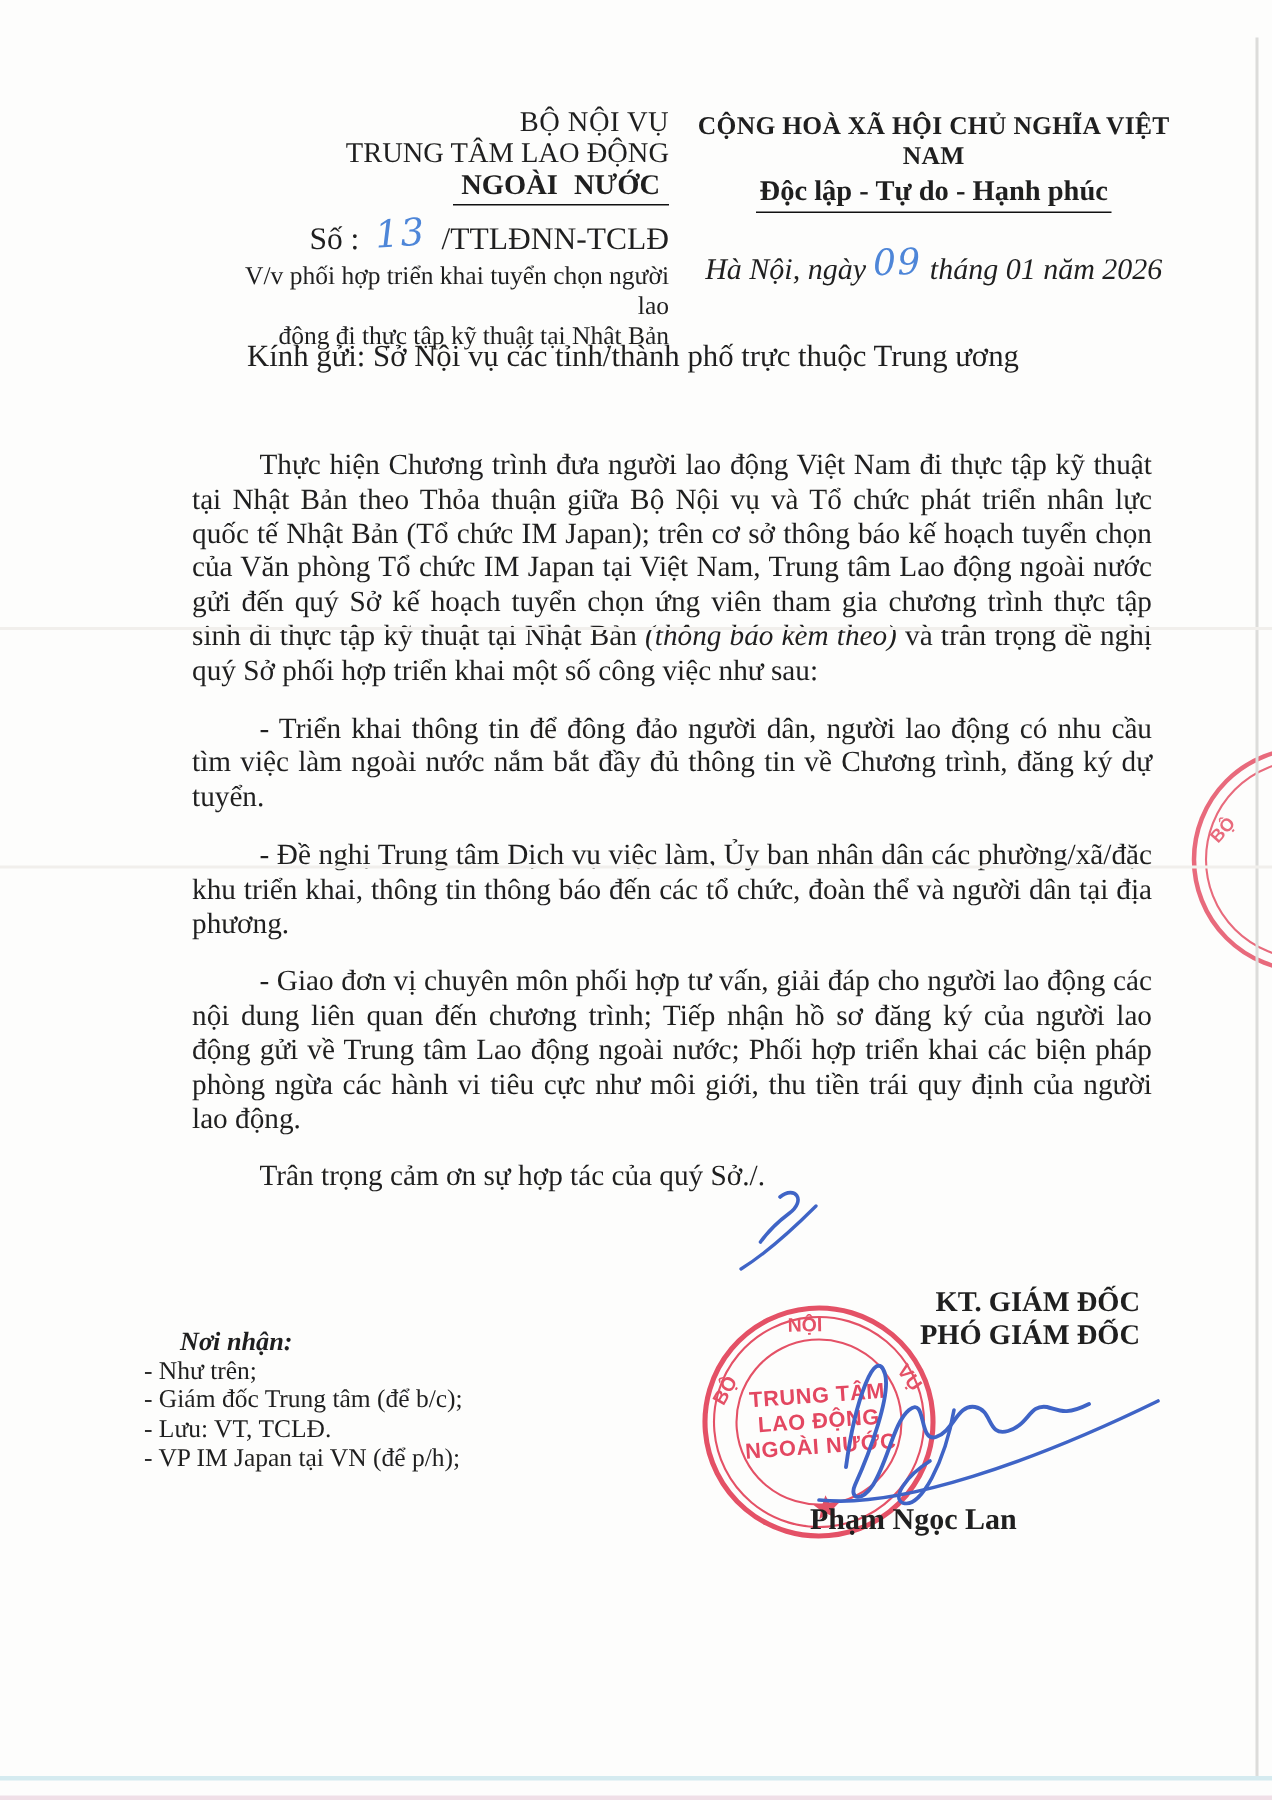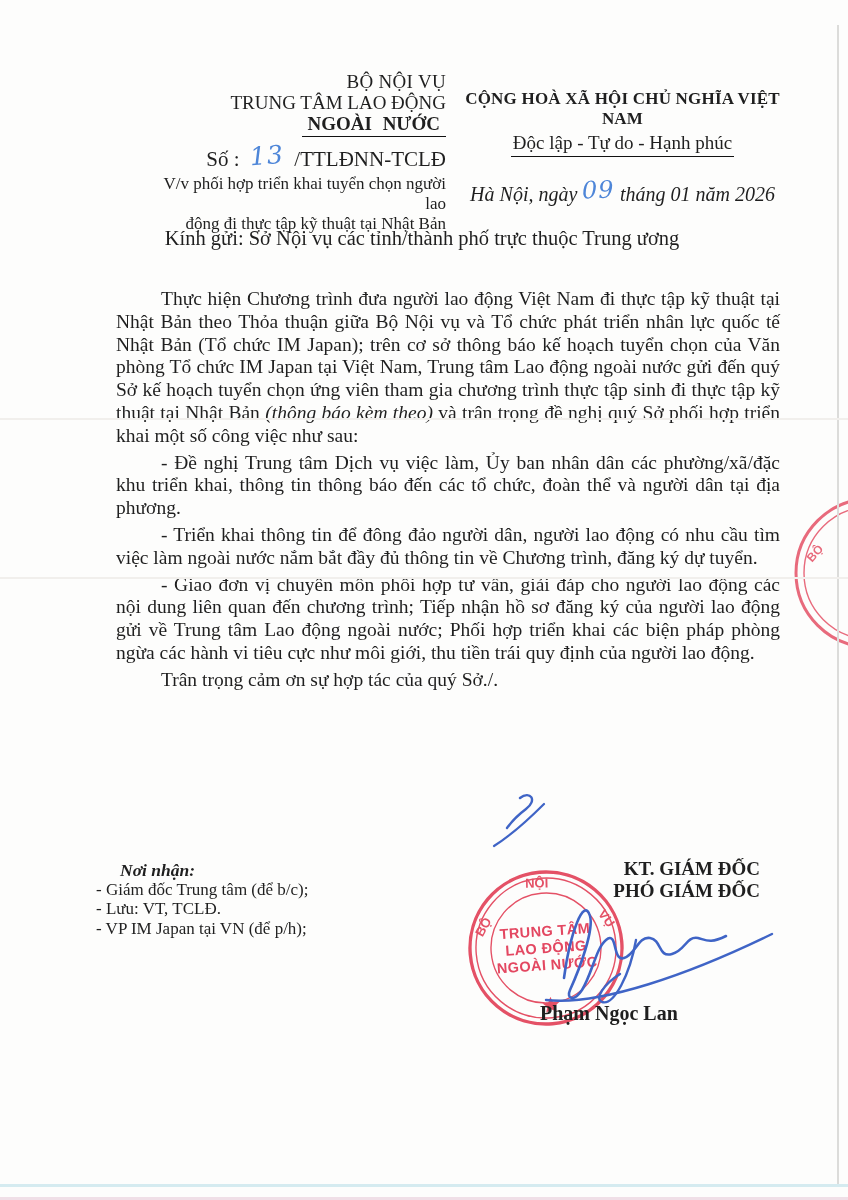--- a/index.html
+++ b/index.html
@@ -11,34 +11,34 @@
   .hdr-left{position:absolute;left:146px;top:72px;width:300px;text-align:right;line-height:20px;}
   .org-parent{font-size:19px;letter-spacing:.3px;}
   .org-name{font-size:19px;font-weight:normal;margin-top:1px;}
   .org-name2{display:inline-block;font-size:19px;font-weight:bold;word-spacing:6px;
     border-bottom:1.6px solid #111;padding:0 6px 2px 6px;margin-top:1px;}
   .doc-number{font-size:21px;margin-top:11px;white-space:nowrap;}
   .hand{font-family:"DejaVu Serif",serif;font-style:italic;color:#4e86d8;font-size:25px;
     display:inline-block;transform:translateY(-2px) rotate(-4deg);letter-spacing:1px;}
   .subject{font-size:17px;line-height:20px;margin-top:5px;}
   .hdr-right{position:absolute;left:445px;top:74px;width:355px;text-align:center;}
-  .national{font-size:17px;font-weight:bold;letter-spacing:.2px;margin-top:15px;}
-  .motto{display:inline-block;font-size:19px;font-weight:normal;border-bottom:1.8px solid #111;
+  .national{font-size:17px;font-weight:bold;letter-spacing:.2px;}
+  .motto{display:inline-block;font-size:19px;font-weight:bold;border-bottom:1.8px solid #111;
     padding:0 2px 2px 2px;margin-top:3px;}
   .dateline{font-size:20px;font-style:italic;margin-top:22px;white-space:nowrap;}
   .dateline .hand{font-size:24px;transform:translateY(-3px) rotate(-2deg);}
   
   .recipient{position:absolute;left:0;top:227px;width:844px;text-align:center;font-size:20.5px;}
   
   .body-text{position:absolute;left:112px;top:284px;width:672px;font-size:19.5px;
     line-height:22.8px;text-align:justify;}
-  .body-text p{margin:4px;text-indent:45px;}
+  .body-text p{margin:16px;text-indent:45px;}
   
   .noi-nhan{position:absolute;left:96px;top:861px;font-size:17px;line-height:19.2px;}
-  .noi-nhan .label{font-weight:bold;font-style:italic;font-size:17.5px;padding-left:24px;}
+  .noi-nhan .label{font-weight:bold;font-style:italic;font-size:17.5px;padding-left:24px;margin-top:24px;}
   .sign-block{position:absolute;left:500px;top:858px;width:260px;text-align:right;
     font-size:19px;font-weight:bold;line-height:22px;}
   .signer-name{position:absolute;left:540px;top:1002px;width:200px;text-align:left;
     font-size:20px;font-weight:bold;}
   
   .stamp{position:absolute;left:462px;top:864px;width:168px;height:168px;
     transform:rotate(-5deg);opacity:.88;}
   .stamp svg{position:absolute;left:0;top:0;}
   .stamp-center{position:absolute;left:20px;top:20px;width:128px;height:128px;
     display:flex;flex-direction:column;align-items:center;justify-content:center;
@@ -72,35 +72,36 @@
   <div class="hdr-right">
     <div class="national">CỘNG HOÀ XÃ HỘI CHỦ NGHĨA VIỆT NAM</div>
     <div><span class="motto">Độc lập - Tự do - Hạnh phúc</span></div>
     <div class="dateline"><span>Hà Nội, ngày</span> <span class="hand">09</span> <span>tháng 01 năm 2026</span></div>
   </div>
 
   <div class="recipient">Kính gửi: Sở Nội vụ các tỉnh/thành phố trực thuộc Trung ương</div>
 
   <div class="body-text">
     <p><span>Thực hiện Chương trình đưa người lao động Việt Nam đi thực tập kỹ thuật tại Nhật Bản theo Thỏa thuận giữa Bộ Nội vụ và Tổ chức phát triển nhân lực quốc tế Nhật Bản (Tổ chức IM Japan); trên cơ sở thông báo kế hoạch tuyển chọn của Văn phòng Tổ chức IM Japan tại Việt Nam, Trung tâm Lao động ngoài nước gửi đến quý Sở kế hoạch tuyển chọn ứng viên tham gia chương trình thực tập sinh đi thực tập kỹ thuật tại Nhật Bản </span><i>(thông báo kèm theo)</i><span> và trân trọng đề nghị quý Sở phối hợp triển khai một số công việc như sau:</span></p>
+    <p>- Triển khai thông tin để đông đảo người dân, người lao động có nhu cầu tìm việc làm ngoài nước nắm bắt đầy đủ thông tin về Chương trình, đăng ký dự tuyển.</p>
     <p>- Đề nghị Trung tâm Dịch vụ việc làm, Ủy ban nhân dân các phường/xã/đặc khu triển khai, thông tin thông báo đến các tổ chức, đoàn thể và người dân tại địa phương.</p>
-    <p>- Triển khai thông tin để đông đảo người dân, người lao động có nhu cầu tìm việc làm ngoài nước nắm bắt đầy đủ thông tin về Chương trình, đăng ký dự tuyển.</p>
     <p>- Giao đơn vị chuyên môn phối hợp tư vấn, giải đáp cho người lao động các nội dung liên quan đến chương trình; Tiếp nhận hồ sơ đăng ký của người lao động gửi về Trung tâm Lao động ngoài nước; Phối hợp triển khai các biện pháp phòng ngừa các hành vi tiêu cực như môi giới, thu tiền trái quy định của người lao động.</p>
     <p>Trân trọng cảm ơn sự hợp tác của quý Sở./.</p>
   </div>
 
   <div class="pen-mark">
     <svg width="70" height="62" viewBox="0 0 70 62">
       <path d="M34,8 C44,0 52,10 40,19 C32,25 26,31 21,38" fill="none" stroke="#3f64c6" stroke-width="2.4" stroke-linecap="round"></path>
       <path d="M8,56 C24,46 42,30 58,14" fill="none" stroke="#3f64c6" stroke-width="2.2" stroke-linecap="round"></path>
     </svg>
   </div>
 
   <div class="noi-nhan">
     <div class="label">Nơi nhận:</div>
+    <div>- Như trên;</div>
     <div>- Giám đốc Trung tâm (để b/c);</div>
     <div>- Lưu: VT, TCLĐ.</div>
     <div>- VP IM Japan tại VN (để p/h);</div>
   </div>
 
   <div class="sign-block">
     <div>KT. GIÁM ĐỐC</div>
     <div>PHÓ GIÁM ĐỐC</div>
   </div>
 

